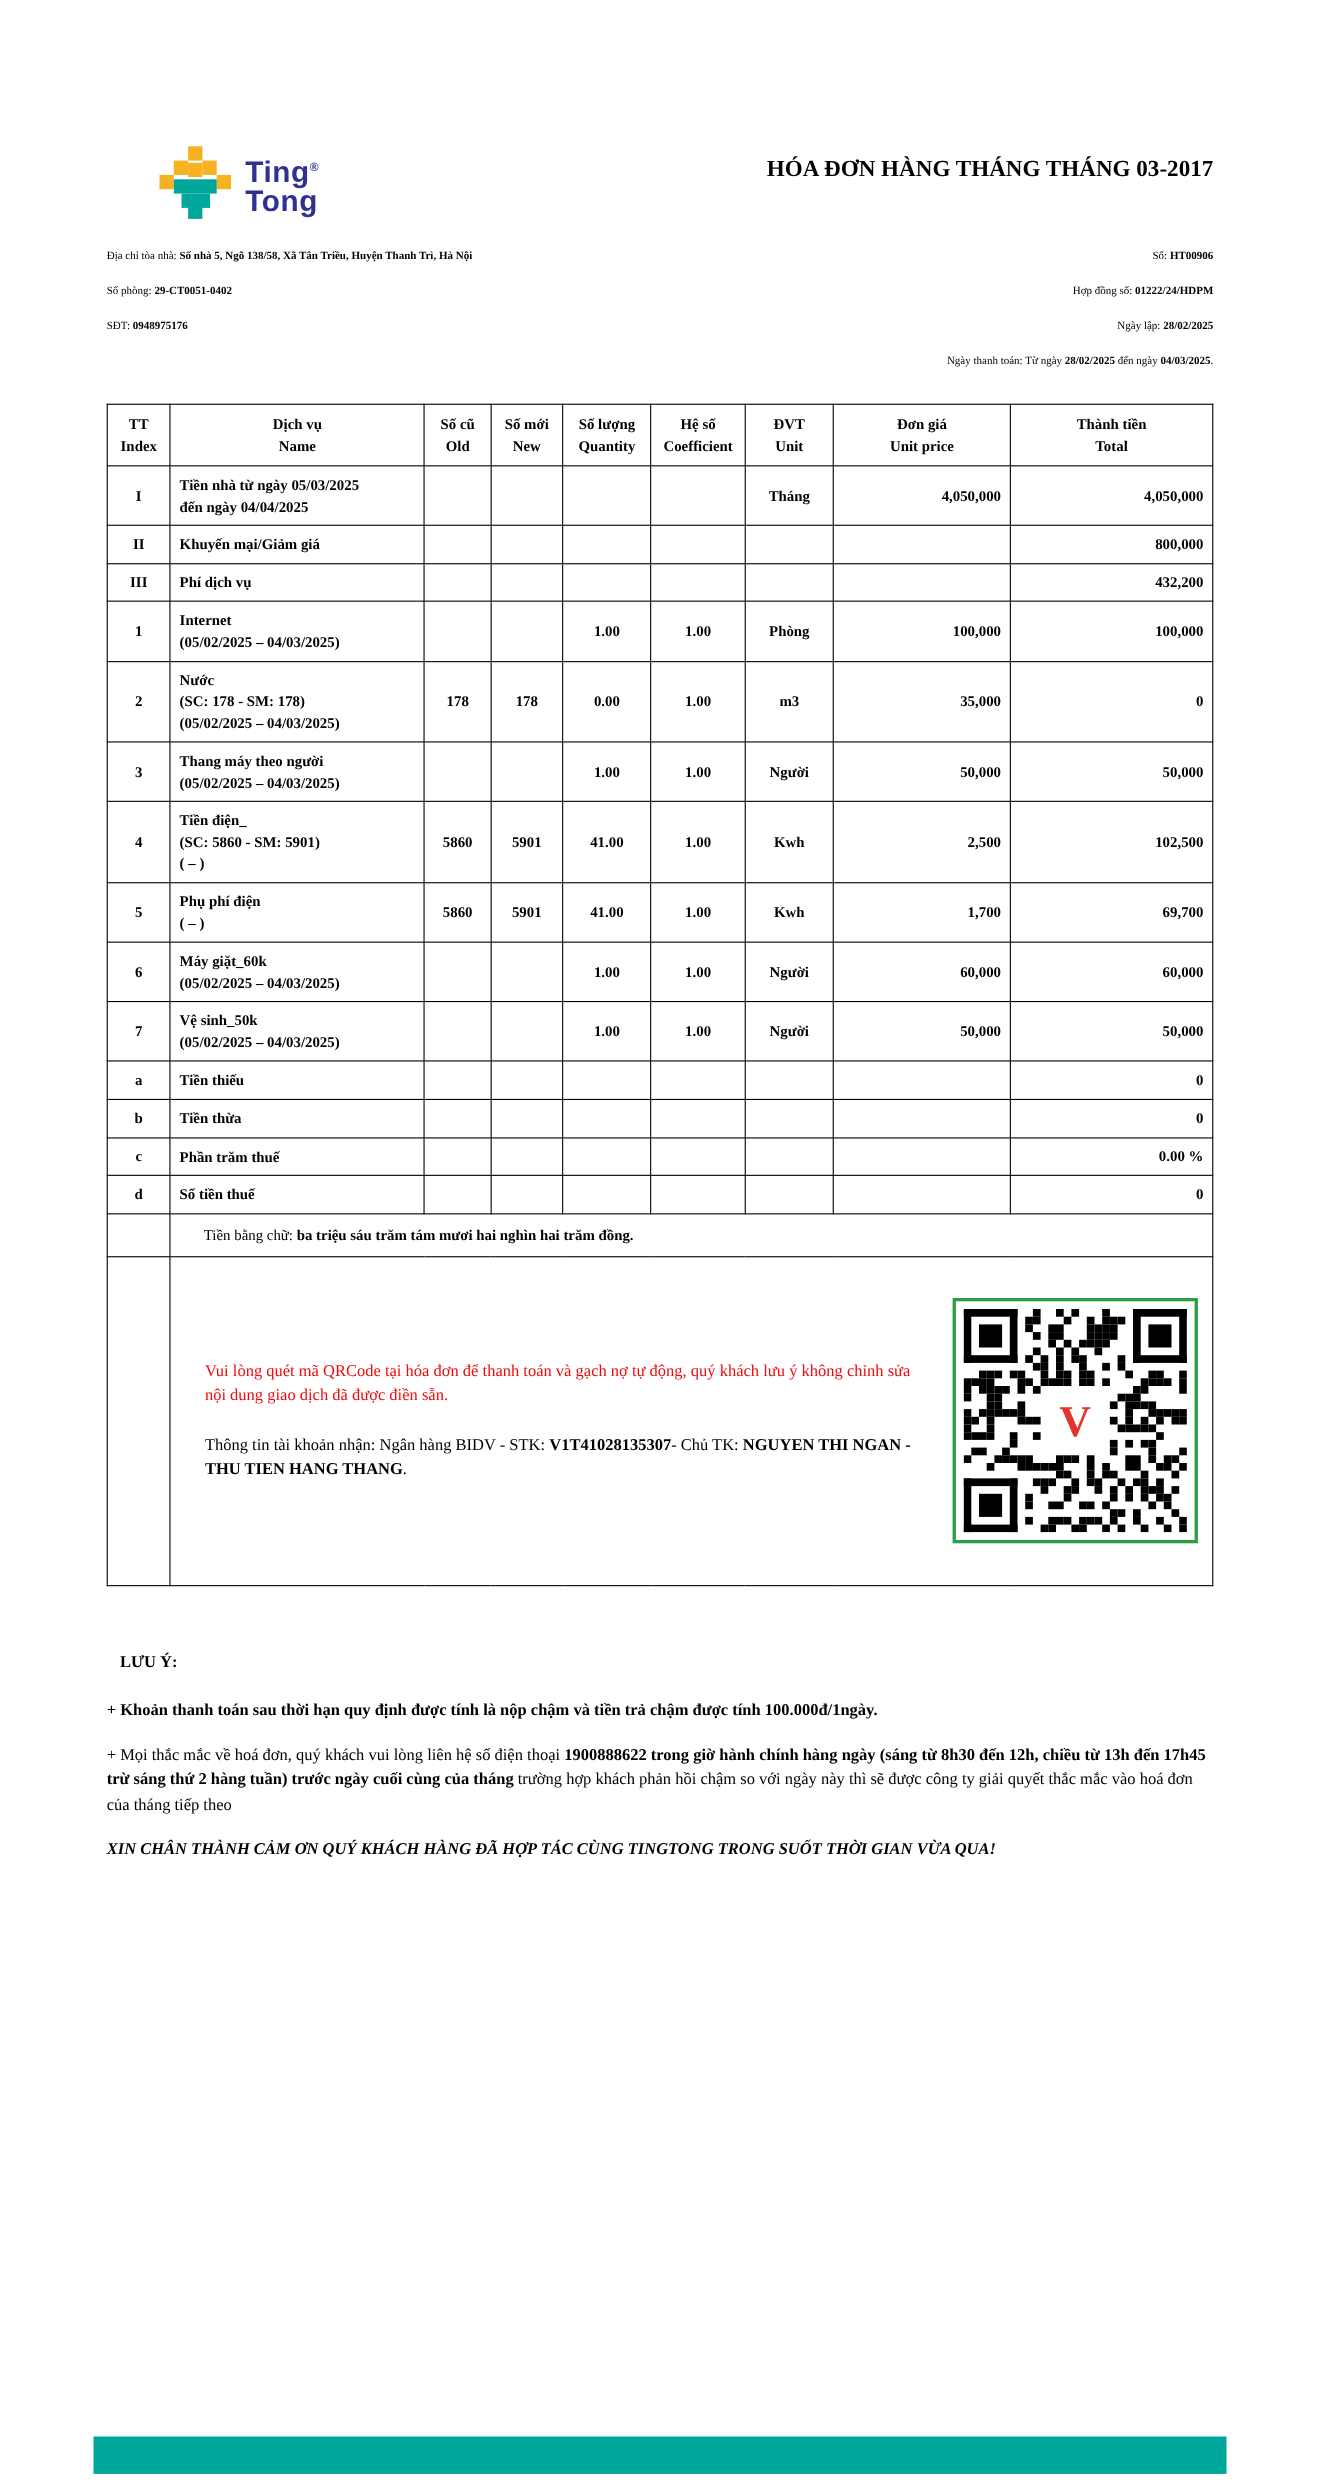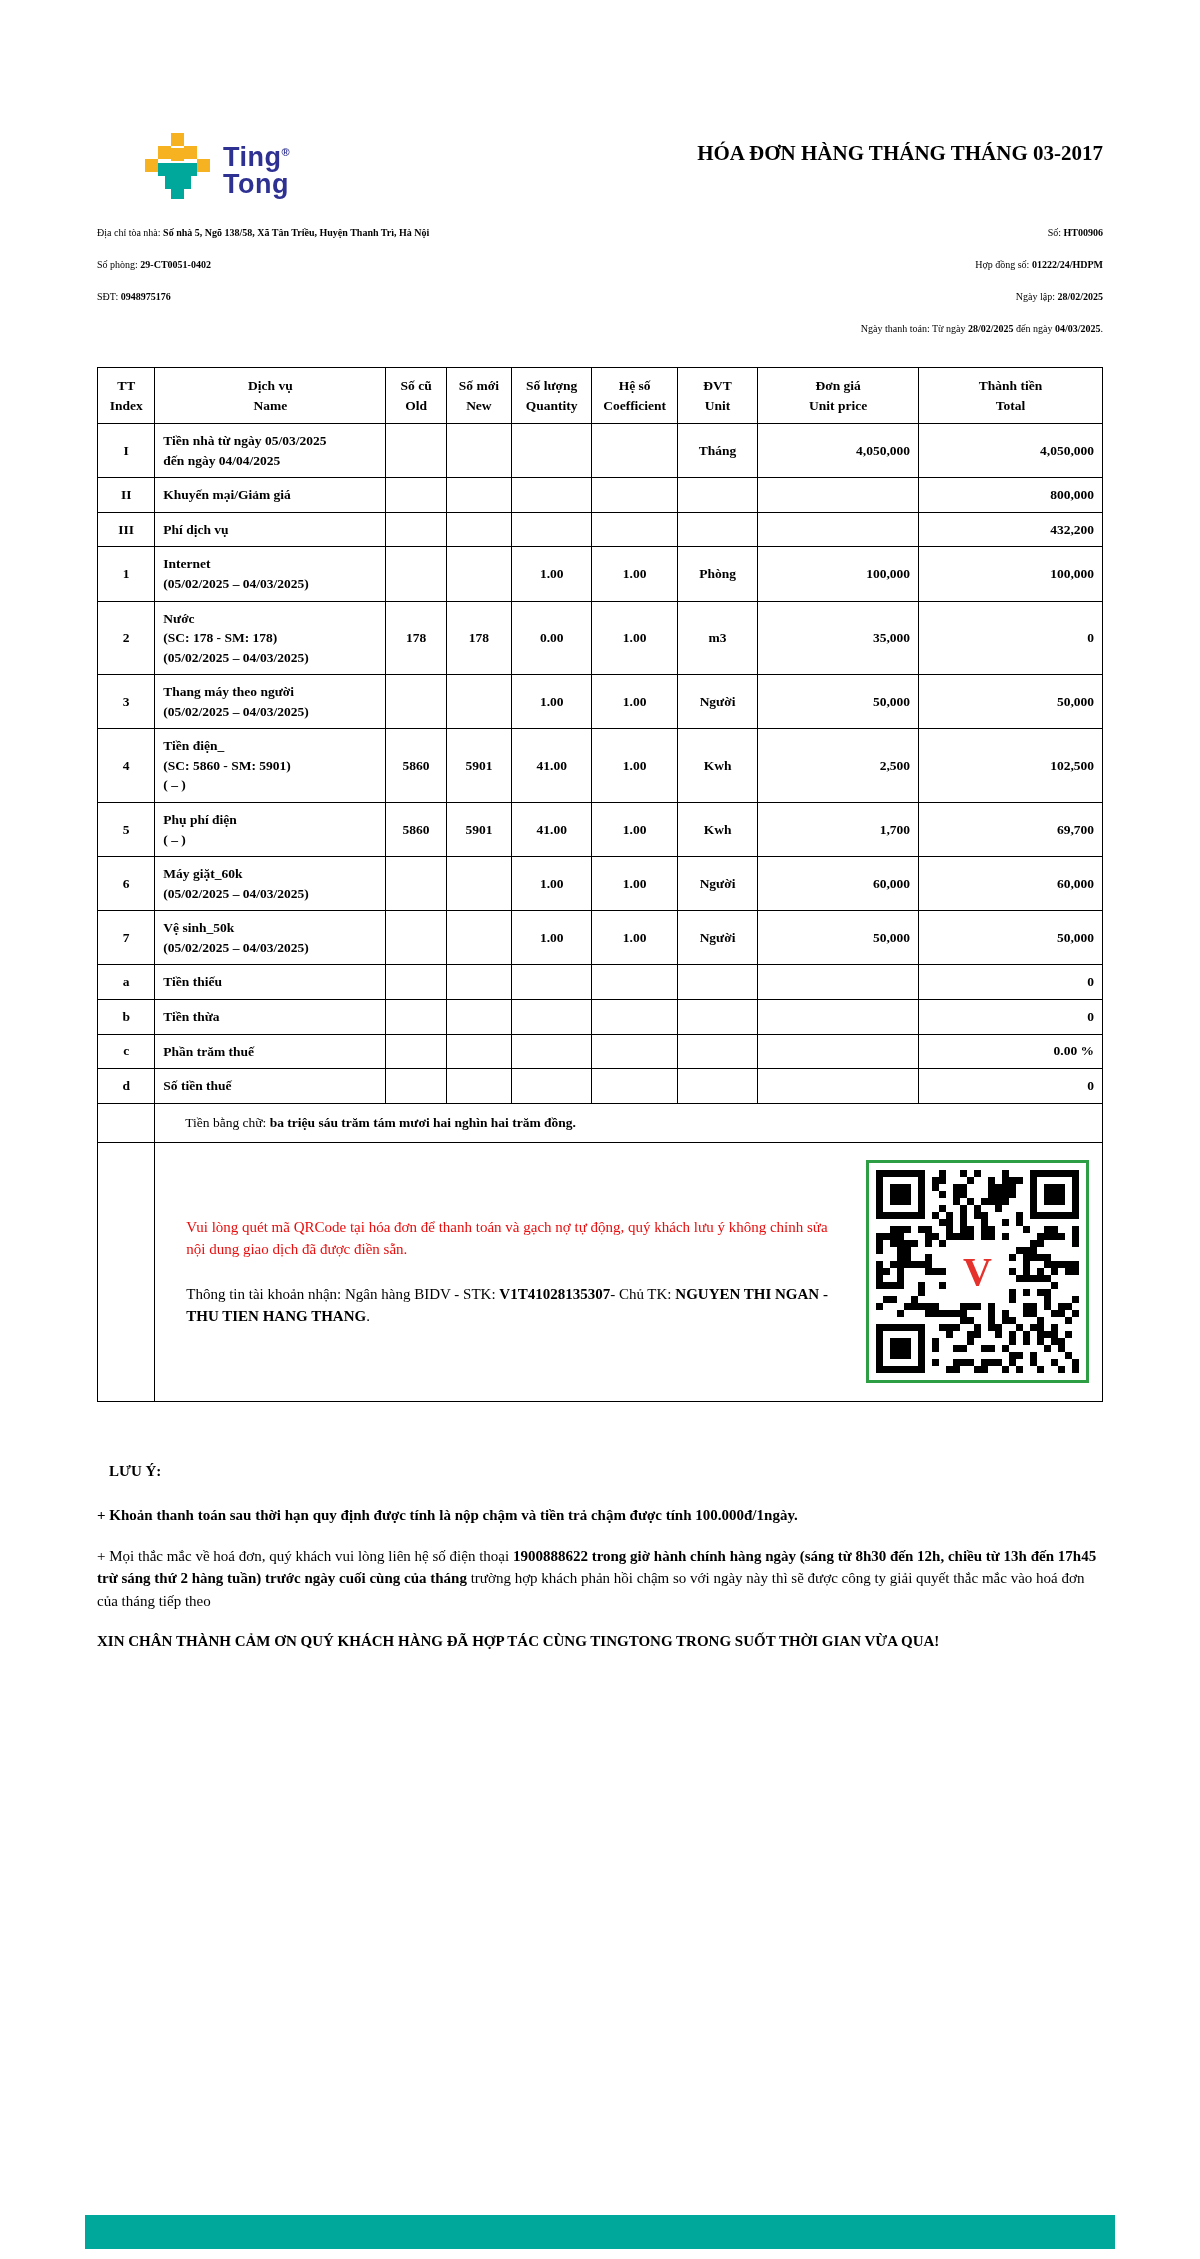--- a/index.html
+++ b/index.html
@@ -30,34 +30,34 @@
 
   
   table.inv{border-collapse:collapse;width:1006px;margin:22px 97px 12px 97px;table-layout:fixed;}
   table.inv th,table.inv td{border:1.5px solid #000;font-size:13.5px;vertical-align:middle;}
   table.inv th{font-weight:bold;text-align:center;padding:8px 3px;line-height:1.45;}
   td.c-tt{text-align:center;font-weight:bold;padding:7px 2px;}
   td.c-name{text-align:left;font-weight:bold;padding:7px 8px;line-height:1.45;}
   td.c-mid{text-align:center;font-weight:bold;padding:7px 2px;}
   td.c-num{text-align:right;font-weight:bold;padding:7px 8px;}
   td.c-words{padding:11px 8px 11px 30px;font-size:14.5px;}
-  .qr-wrap{display:flex;align-items:center;height:256px;padding:0 12px 0 30px;}
+  .qr-wrap{display:flex;align-items:center;height:296px;padding:0 12px 0 30px;}
   .qr-text{flex:1;padding-right:28px;font-size:15px;line-height:1.5;}
   .qr-text p{margin:0;}
   .qr-text p.red{color:#E90D0D;margin-bottom:22px;}
   .qr-box{position:relative;flex:0 0 auto;border:3px solid #2E9E44;background:#fff;padding:7px;line-height:0;}
   .qr-logo{position:absolute;left:50%;top:50%;transform:translate(-50%,-50%);
     width:46px;height:46px;background:#fff;display:flex;align-items:center;justify-content:center;
     color:#E5322D;font-weight:bold;font-size:40px;line-height:1;font-family:"Liberation Serif",serif;}
 
   
   .notes{padding:46px 97px 0 97px;font-size:15px;}
   .notes .heading{font-weight:bold;margin:0 0 22px 12px;}
   .notes p{margin:0 0 18px 0;line-height:1.5;}
-  .notes p.thanks{font-weight:bold;max-width:955px;margin-top:13px;}
+  .notes p.thanks{font-weight:bold;max-width:955px;margin-top:13px;font-style:italic;}
 
   
   .footer-bar{position:absolute;left:85px;right:85px;bottom:10px;height:34px;background:#00A79B;}
 </style>
 </head>
 <body>
 
 <div class="header">
   <div class="brand">
     <div class="pxgrid">

